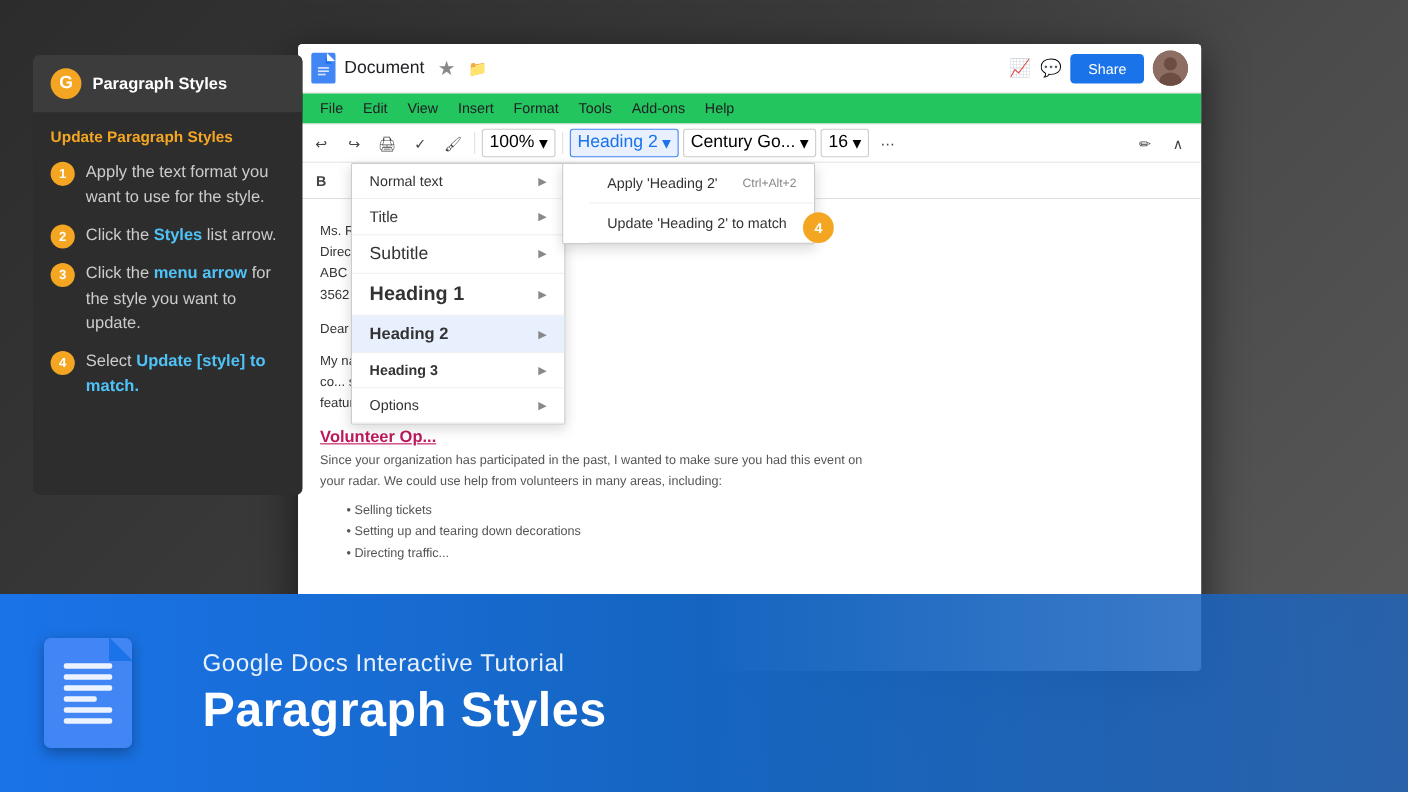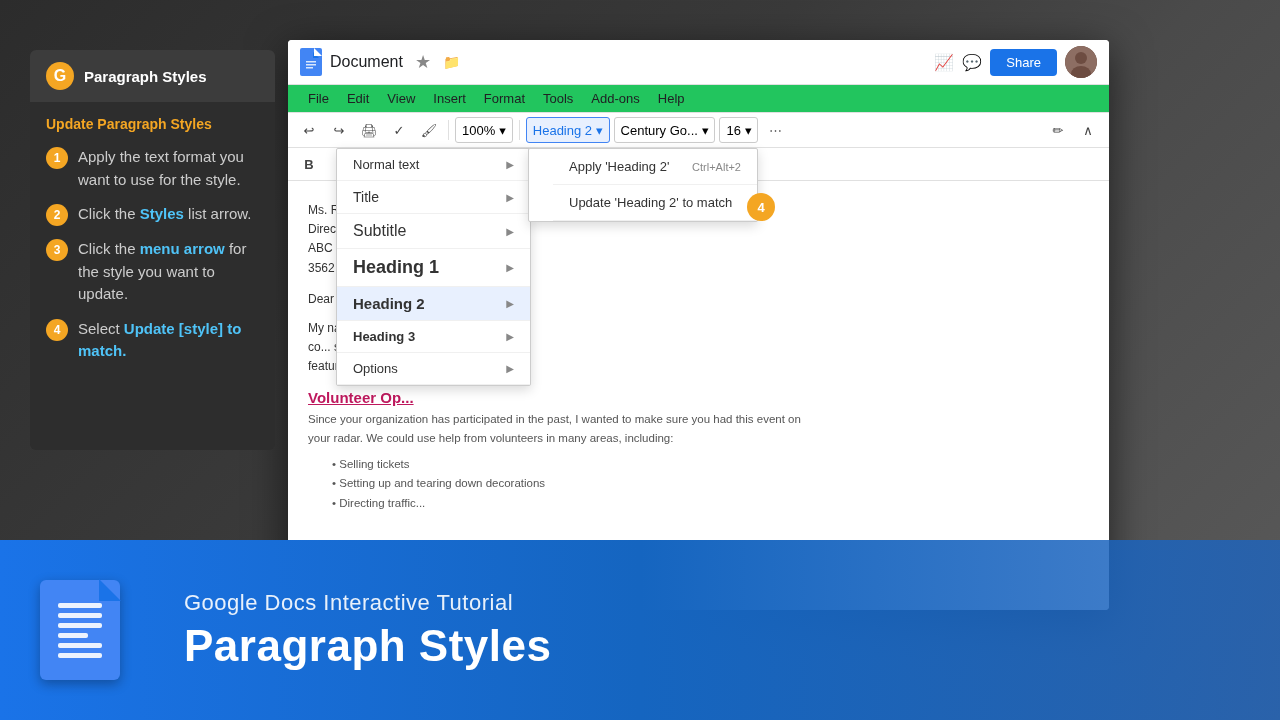--- a/index.html
+++ b/index.html
@@ -17,21 +17,21 @@
       position: absolute;
       top: 0; left: 0; right: 0; bottom: 0;
       background: linear-gradient(135deg, #2c2c2c 0%, #3a3a3a 40%, #4a4a4a 60%, #5a5a5a 100%);
       z-index: 0;
     }
 
     
     .monitor-area {
       position: absolute;
       top: 40px;
-      left: 288px;
+      left: 271px;
       width: 821px;
       height: 570px;
       background: #f8f8f8;
       border-radius: 4px;
       box-shadow: 0 10px 40px rgba(0,0,0,0.6);
       z-index: 2;
       overflow: hidden;
     }
 
     
@@ -227,21 +227,21 @@
       color: #444;
       border: none;
       background: transparent;
     }
 
     .toolbar-dropdown {
       height: 26px;
       padding: 0 6px;
       border: 1px solid #ccc;
       border-radius: 3px;
-      font-size: 13px;
+      font-size: 16px;
       cursor: pointer;
       display: flex;
       align-items: center;
       gap: 4px;
       background: white;
     }
 
     .heading2-dropdown {
       background: #e8f0fe;
       border: 1px solid #4285f4;

